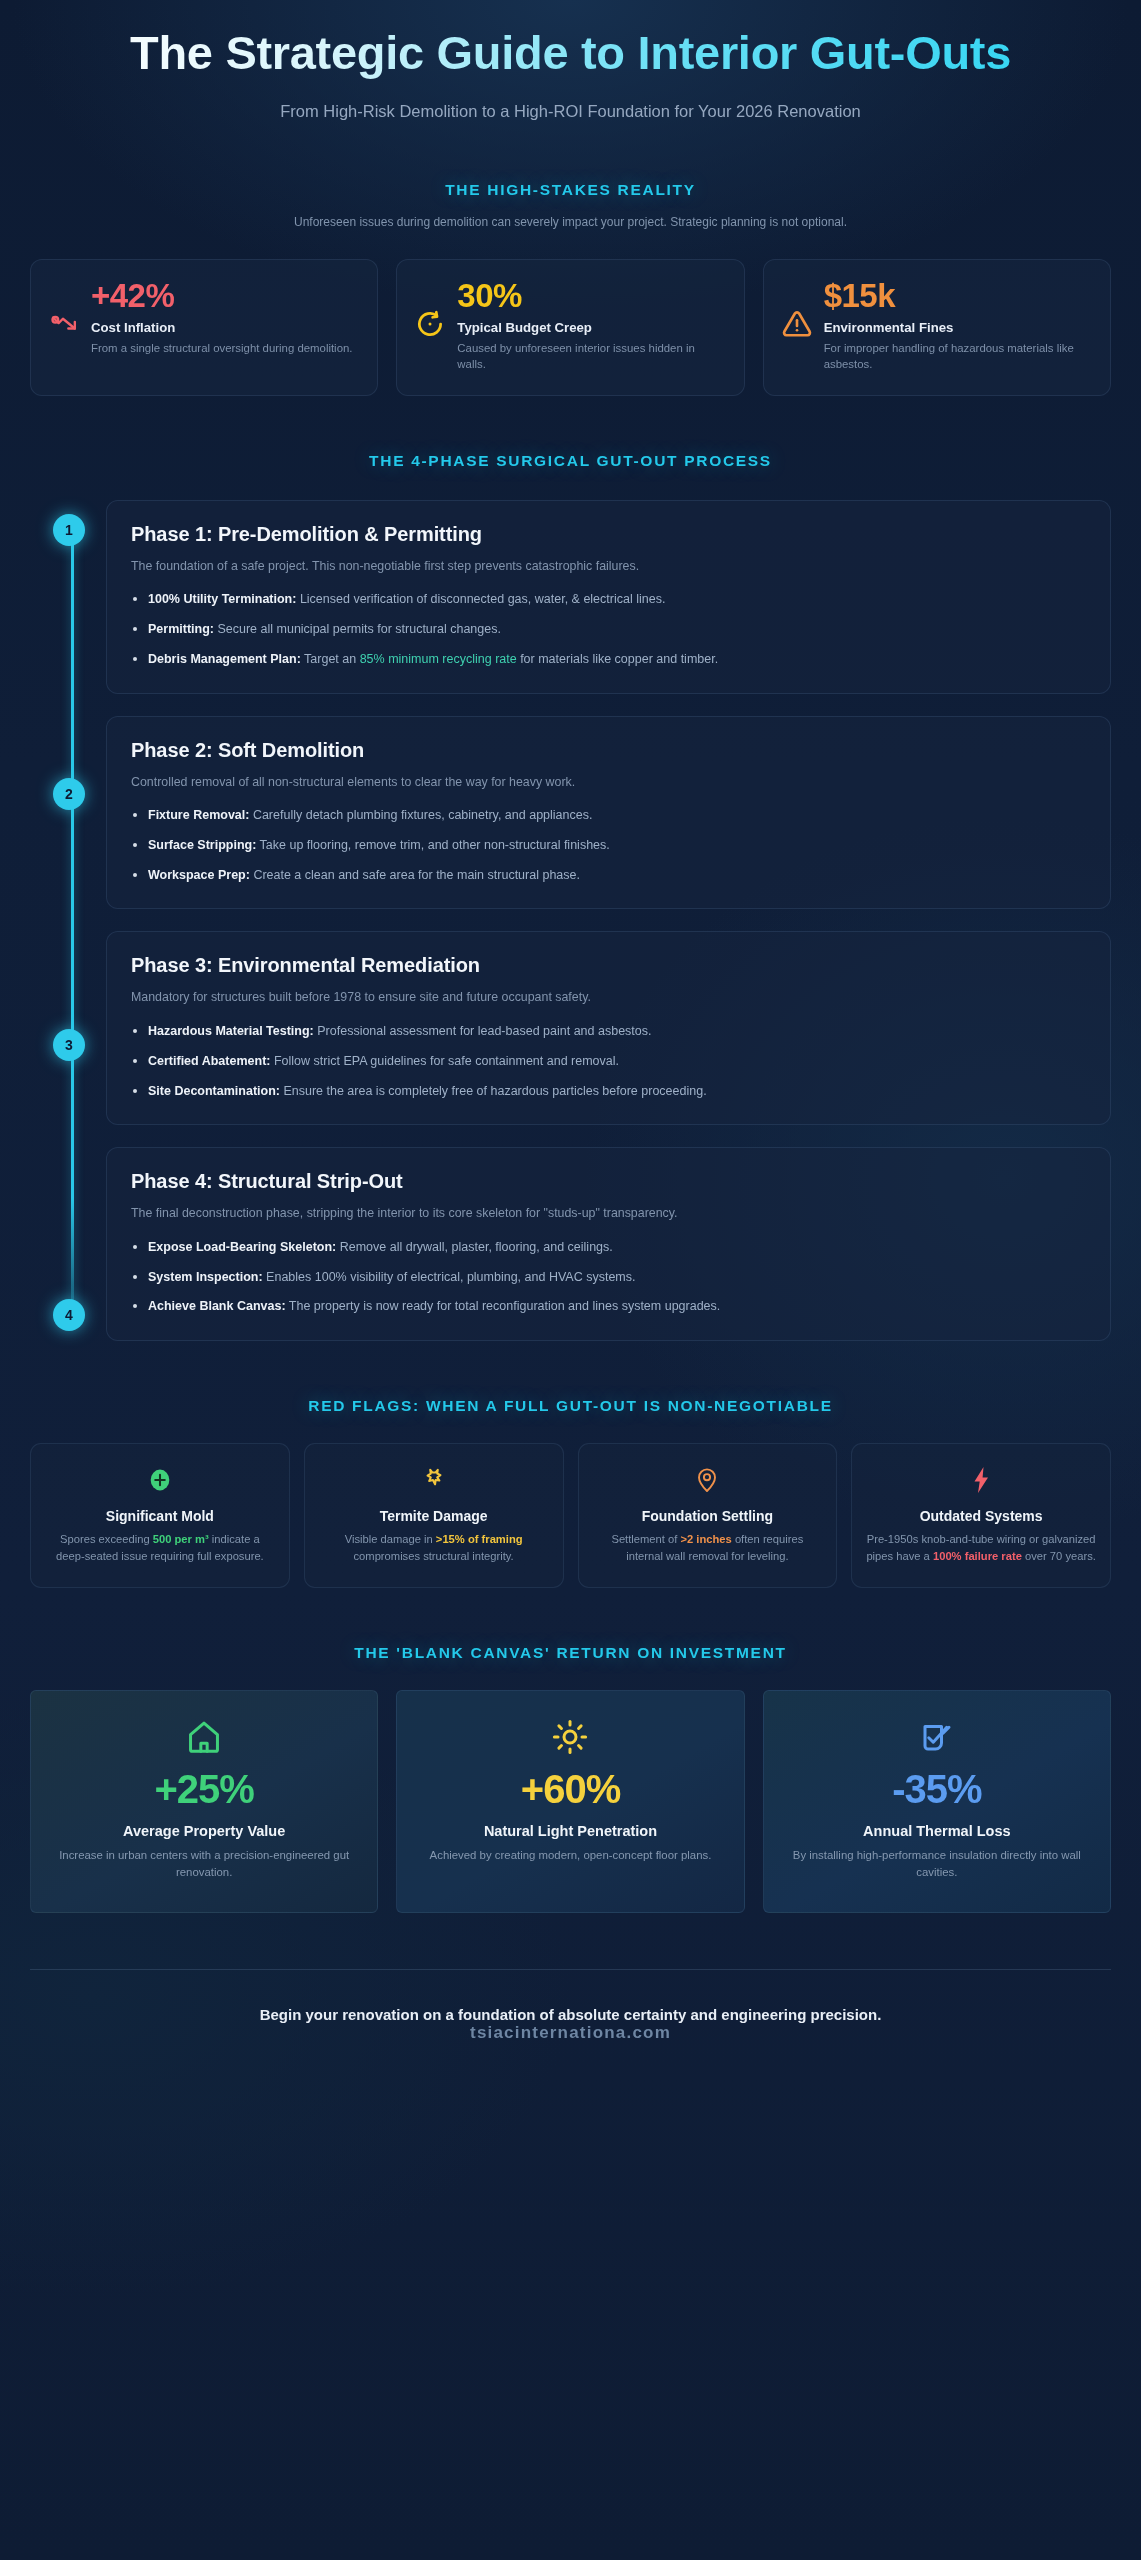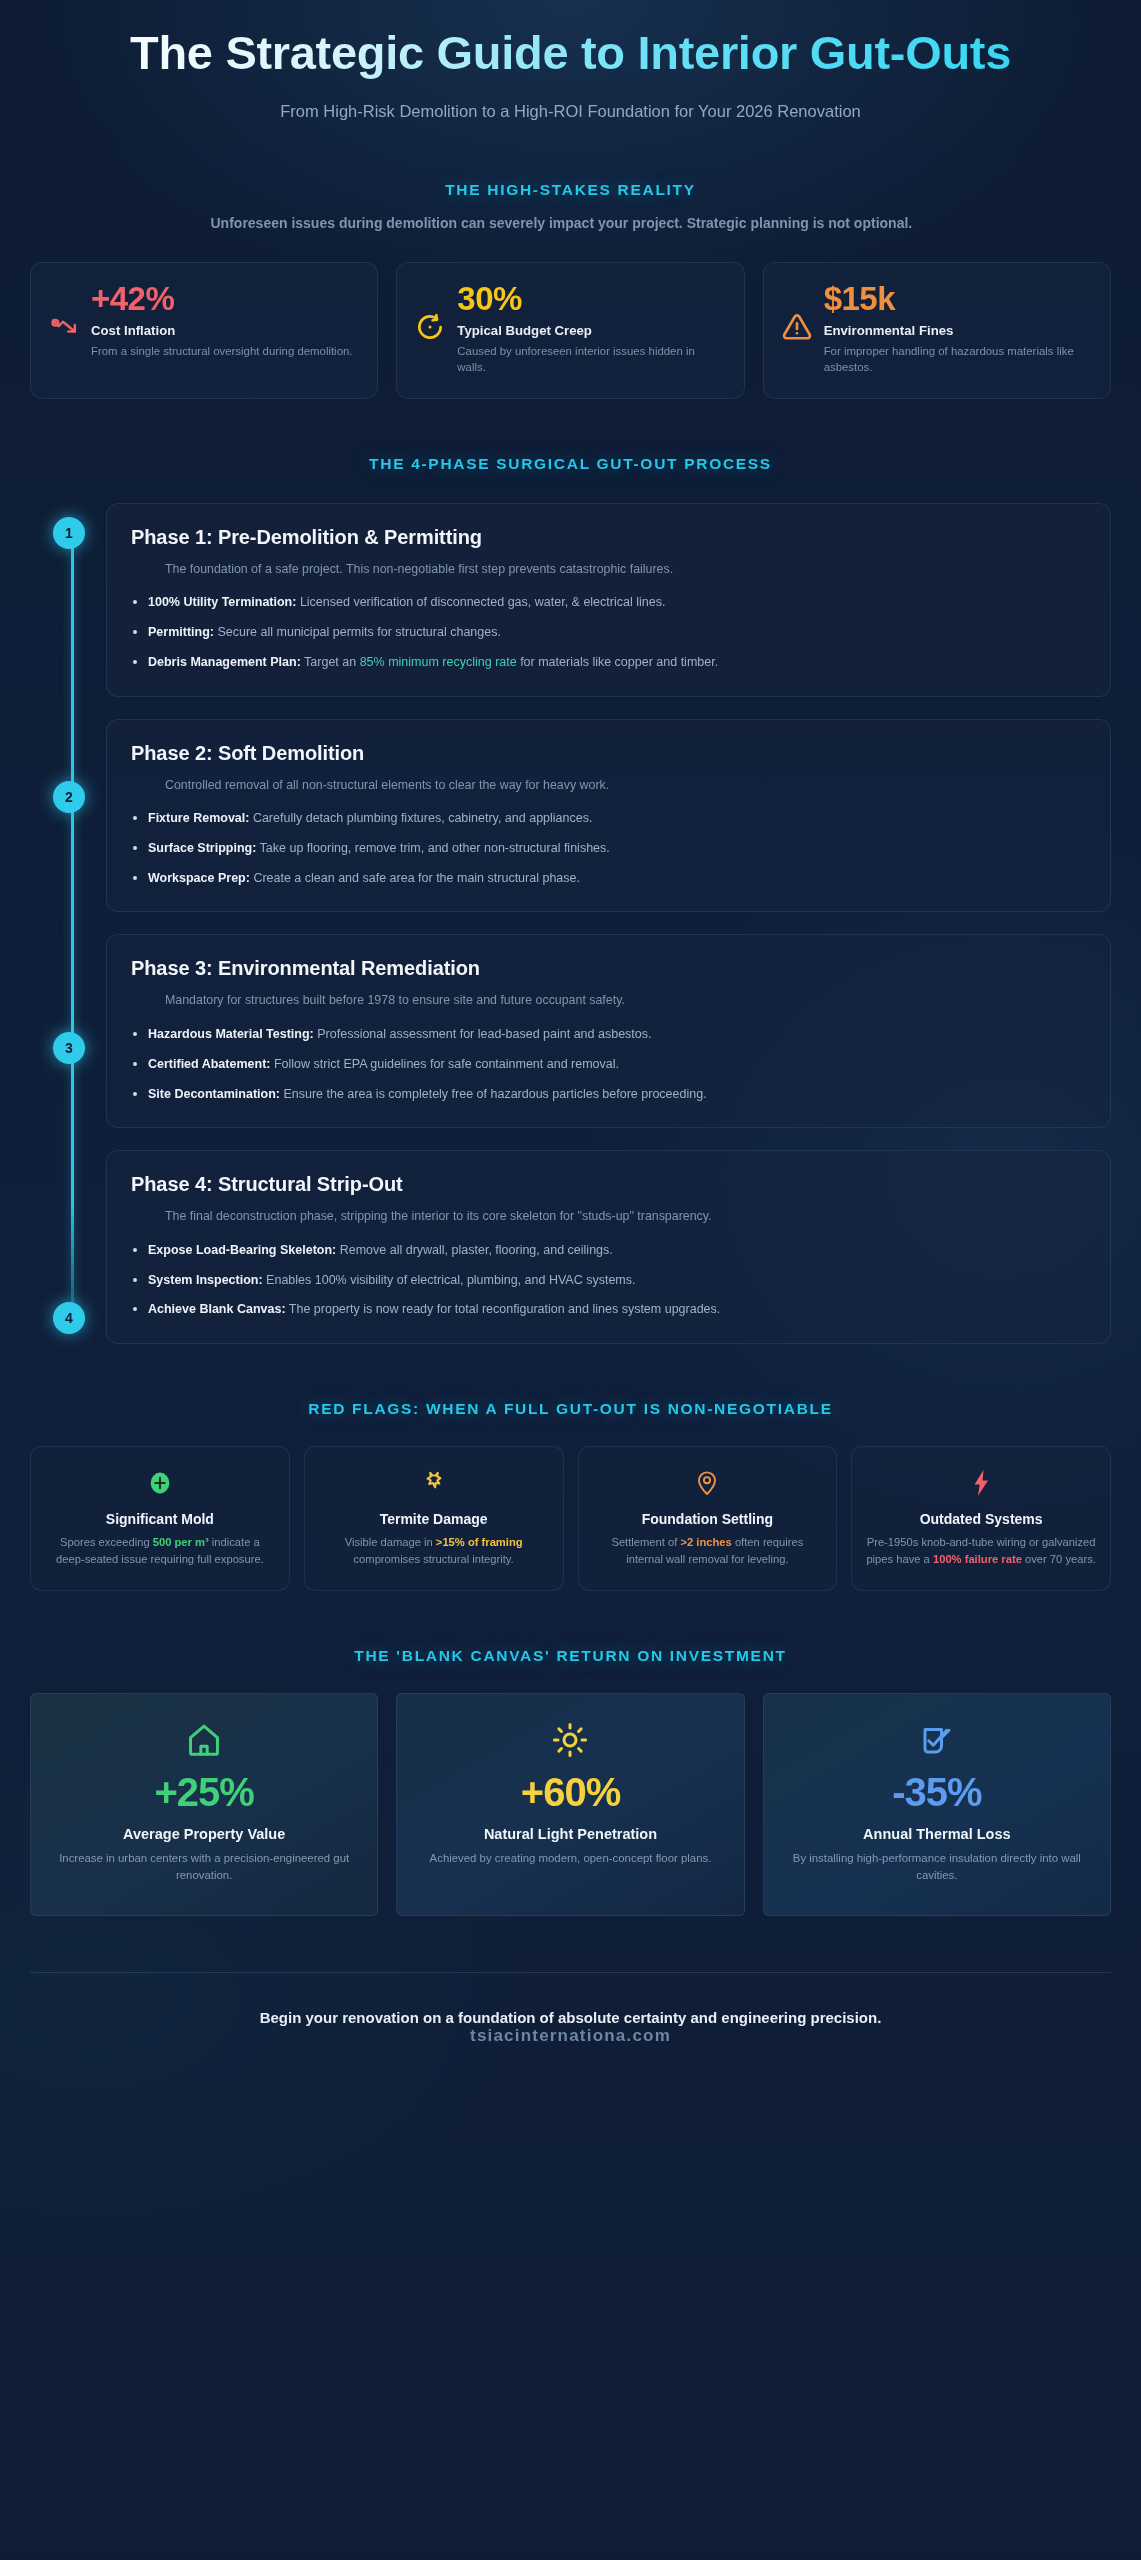--- a/index.html
+++ b/index.html
@@ -53,27 +53,27 @@
   .sec-title {
     text-align: center;
     color: #24c9ea;
     font-weight: bold;
     font-size: 15.5px;
     letter-spacing: 1.7px;
     text-transform: uppercase;
     text-shadow: 0 0 18px rgba(34,201,234,0.38);
   }
   .sec-sub {
+    text-align: center;
     color: #8194ad;
-    font-size: 14px;
+    font-size: 12px;
     margin-top: 14px;
     max-width: 720px;
     margin-left: auto; margin-right: auto;
     line-height: 1.5;
-    font-weight: bold;
   }
 
   
   .stats {
     display: grid;
     grid-template-columns: repeat(3, 1fr);
     gap: 18px;
     margin-top: 28px;
   }
   .stat-card {
@@ -139,21 +139,20 @@
     font-size: 20px;
     font-weight: bold;
     color: #f2f6fb;
     letter-spacing: -0.1px;
   }
   .phase-intro {
     margin-top: 11px;
     font-size: 12.4px;
     color: #8294ad;
     line-height: 1.5;
-    margin-left: 34px;
   }
   .phase-list { margin-top: 15px; list-style: none; }
   .phase-list li {
     position: relative;
     padding-left: 17px;
     margin-bottom: 11px;
     font-size: 12.5px;
     line-height: 1.5;
     color: #9fb1c8;
   }

